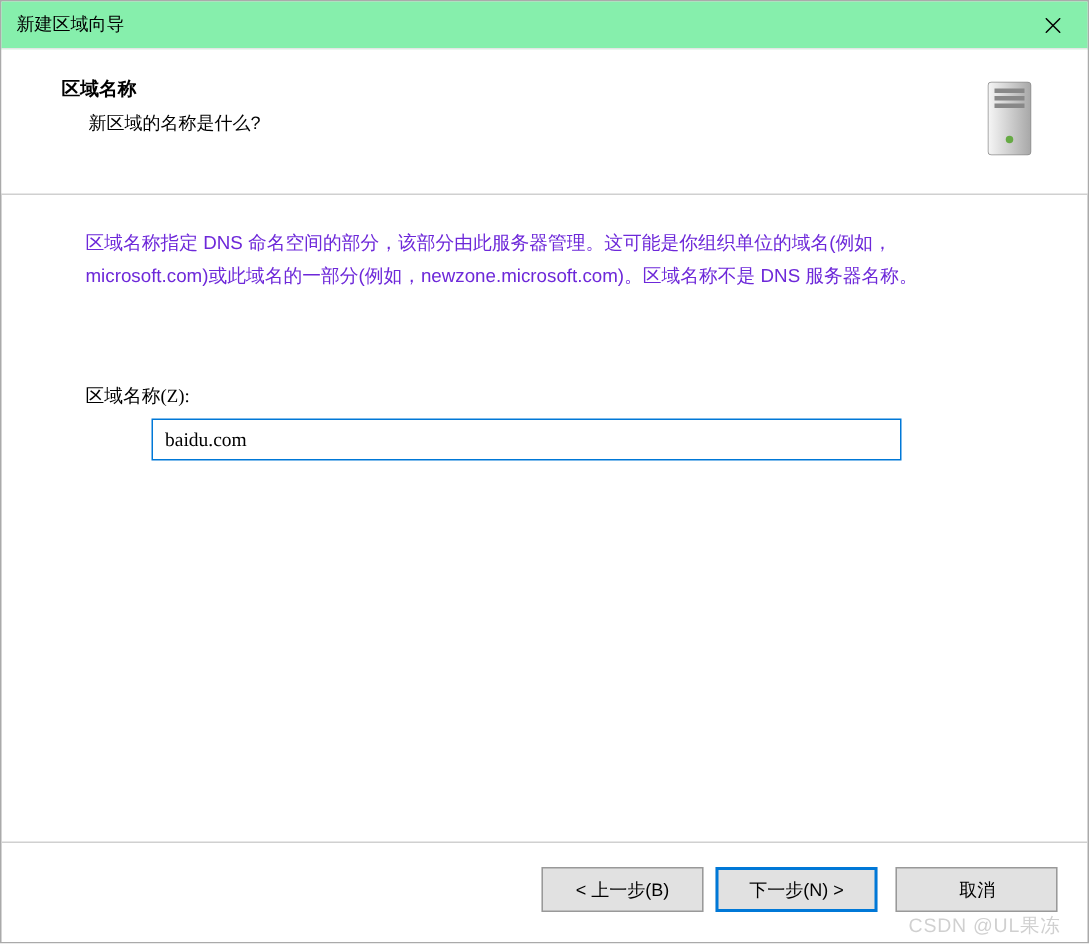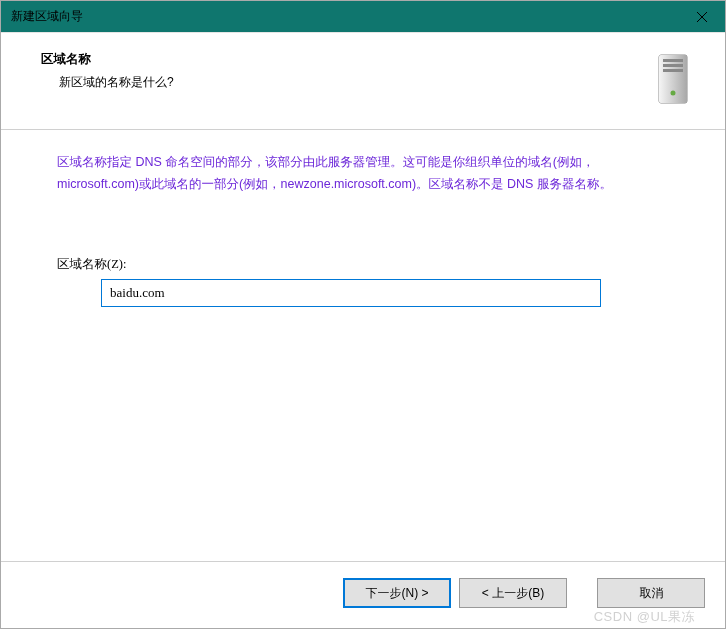--- a/index.html
+++ b/index.html
@@ -22,21 +22,21 @@
       background: #fff;
       display: flex;
       flex-direction: column;
     }
     .titlebar {
       height: 32px;
       display: flex;
       align-items: center;
       justify-content: space-between;
       padding: 0 0 0 10px;
-      background: #0f766e;
+      background: #86efac;
       border-bottom: 1px solid #e5e5e5;
     }
     .titlebar-title {
       font-size: 12px;
       color: #000;
     }
     .titlebar-close {
       width: 46px;
       height: 32px;
       display: flex;
@@ -128,26 +128,26 @@
       font-family: inherit;
       cursor: pointer;
       padding: 0 12px;
       color: #000;
     }
     .btn-default {
       border: 2px solid #0078d7;
       background: #e1e1e1;
     }
     .btn-gap {
-      margin-left: 22px;
+      margin-left: 4px;
       padding-left: 13px;
     }
     .watermark {
       position: absolute;
-      right: 30px;
+      right: 18px;
       bottom: 2px;
       font-size: 13px;
       color: rgba(120,120,120,0.35);
       letter-spacing: 0.5px;
       pointer-events: none;
     }
   </style>
 </head>
 <body>
 
@@ -189,19 +189,19 @@
 
   <div class="content">
     <div class="description">区域名称指定 DNS 命名空间的部分，该部分由此服务器管理。这可能是你组织单位的域名(例如，microsoft.com)或此域名的一部分(例如，newzone.microsoft.com)。区域名称不是 DNS 服务器名称。</div>
     <div class="input-section">
       <label class="input-label">区域名称(Z):</label>
       <input type="text" class="zone-input" value="baidu.com" style="">
     </div>
   </div>
 
   <div class="footer">
+    <button class="btn">&lt; 上一步(B)</button>
     <button class="btn btn-default">下一步(N) &gt;</button>
-    <button class="btn">&lt; 上一步(B)</button>
     <button class="btn btn-gap">取消</button>
     <div class="watermark">CSDN @UL果冻</div>
   </div>
 
 </div>
 
 </body></html>

